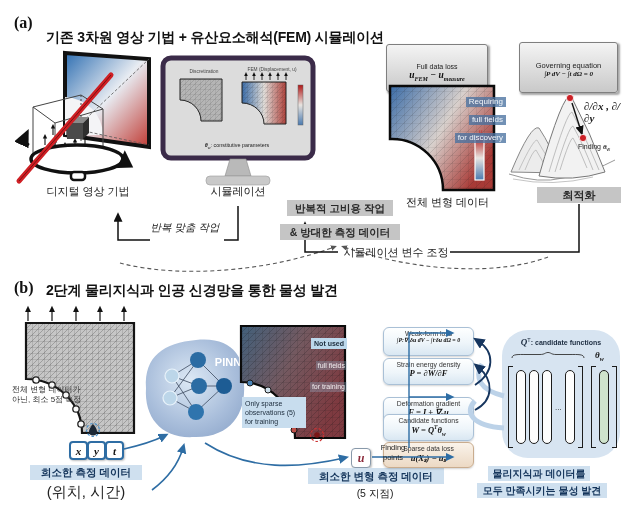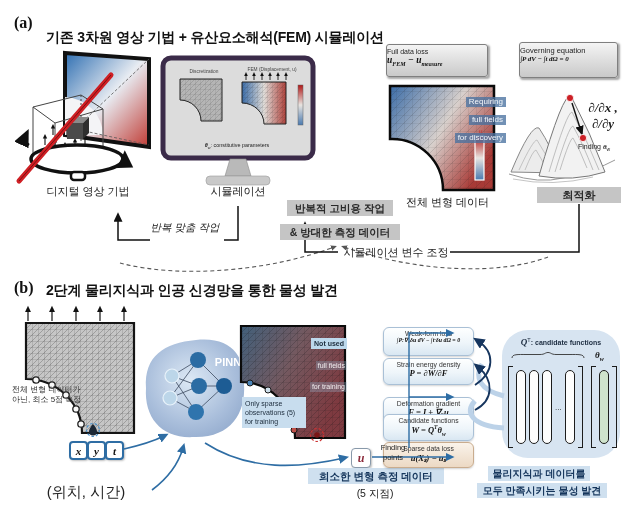--- a/index.html
+++ b/index.html
@@ -6,21 +6,21 @@
   .canvas { position:relative; width:622px; height:507px; background:#ffffff;
             font-family:"Liberation Sans", sans-serif; overflow:hidden; color:#111; }
   .abs { position:absolute; }
   .tag { font-family:"Liberation Serif", serif; font-weight:bold; font-size:16px; }
   .sec-title { font-weight:bold; font-size:14px; letter-spacing:-0.2px; }
   .klabel { font-size:11px; color:#222; text-align:center; }
   .chip-gray { background:#c5c5c5; color:#2a2a2a; font-weight:bold; font-size:10.5px;
                text-align:center; line-height:16px; }
   .chip-blue { background:#cfe0ef; color:#16365c; font-weight:bold; text-align:center; }
   .gbox { background:linear-gradient(#f4f4f4,#c9c9c9); border:1px solid #7f7f7f; border-radius:3px;
-          box-shadow:1.5px 1.5px 2px rgba(0,0,0,0.35); text-align:left; padding-top:3px; }
+          box-shadow:1.5px 1.5px 2px rgba(0,0,0,0.35); text-align:center; padding-top:18px; }
   .gbox .t { font-size:7px; color:#222; }
   .gbox .f { font-size:9.5px; font-weight:bold; font-style:italic; font-family:"Liberation Serif", serif; color:#111; }
   .gbox .f sub, .f sub { font-size:6px; }
   .bbox { border:1.5px solid #a9c0d6; border-radius:6px;
           background:linear-gradient(180deg,#feffff 0%,#eef5fa 55%,#d9e7f2 100%);
           text-align:center; box-shadow:0 1px 2px rgba(0,0,0,0.18); }
   .bbox .t { font-size:6.8px; color:#333; margin-top:2px; }
   .bbox .f { font-size:8.5px; font-weight:bold; font-style:italic; font-family:"Liberation Serif", serif; color:#111; }
   .bbox .f.fsm { font-size:5.9px; }
   .bbox.tan { background:linear-gradient(180deg,#faf3ea 0%,#ecd9c4 100%); border-color:#c9ac8e; }
@@ -206,21 +206,21 @@
     <g>
       <path d="M36,94 Q60,10 68,14 Q88,52 102,90 Q70,100 36,94 Z" fill="#f2f2f2" stroke="#777" stroke-width="1"></path>
       <path d="M46,90 Q64,30 69,30 Q84,58 96,88" fill="none" stroke="#a8a8a8" stroke-width="0.7"></path>
       <path d="M52,90 Q66,44 70,44 Q80,62 90,88" fill="none" stroke="#a8a8a8" stroke-width="0.7"></path>
       <path d="M57,88 Q67,56 70,56 Q77,68 84,86" fill="none" stroke="#a8a8a8" stroke-width="0.7"></path>
     </g>
     <line x1="69" y1="21" x2="78" y2="49" stroke="#111" stroke-width="1.4" marker-end="url(#mR)"></line>
     <circle cx="67" cy="16" r="3.6" fill="#cc2026" stroke="#fff" stroke-width="0.8"></circle>
     <circle cx="80" cy="56" r="3.6" fill="#cc2026" stroke="#fff" stroke-width="0.8"></circle>
   </svg>
-  <div class="abs serifi" style="left:584px;top:100px;font-size:13px;color:#222;text-align:center;">∂/∂x ,  ∂/∂y</div>
+  <div class="abs serifi" style="left:584px;top:100px;font-size:11px;color:#222;">∂/∂x ,  ∂/∂y</div>
   <div class="abs" style="left:578px;top:143px;font-size:7px;color:#222;">
     <span>Finding </span><span class="serifi">θ</span><sub style="font-size:5px">w</sub>
   </div>
   <div class="abs chip-gray" style="left:537px;top:187px;width:84px;height:16px;font-size:11px;">최적화</div>
 
   <svg class="abs" style="left:0;top:195px;" width="622" height="80" viewBox="0 0 622 80">
     <defs>
       <marker id="mK" markerWidth="7" markerHeight="7" refX="3.2" refY="3" orient="auto">
         <path d="M0,0 L6.4,3 L0,6 Z" fill="#111"></path>
       </marker>
@@ -276,20 +276,21 @@
     </g>
   </svg>
   <div class="abs tinynote" style="left:12px;top:385px;width:82px;">
     <div>전체 변형 데이터가</div>
     <div>아닌, 최소 5점 측정</div>
   </div>
 
   <div class="abs in-chip" style="left:69px;top:441px;">x</div>
   <div class="abs in-chip" style="left:87px;top:441px;">y</div>
   <div class="abs in-chip" style="left:105px;top:441px;">t</div>
+  <div class="abs chip-blue" style="left:30px;top:465px;width:112px;height:15px;font-size:10.5px;line-height:15px;">희소한 측정 데이터</div>
   <div class="abs klabel" style="left:46px;top:483px;width:80px;font-size:15px;">(위치, 시간)</div>
 
   <svg class="abs" style="left:142px;top:336px;" width="108" height="106" viewBox="0 0 108 106">
     <defs>
       <radialGradient id="blobG" cx="0.45" cy="0.42" r="0.75">
         <stop offset="0" stop-color="#dde9f5"></stop>
           <stop offset="0.6" stop-color="#a9bedb"></stop>
           <stop offset="1" stop-color="#8aa3c8"></stop>
       </radialGradient>
     </defs>

